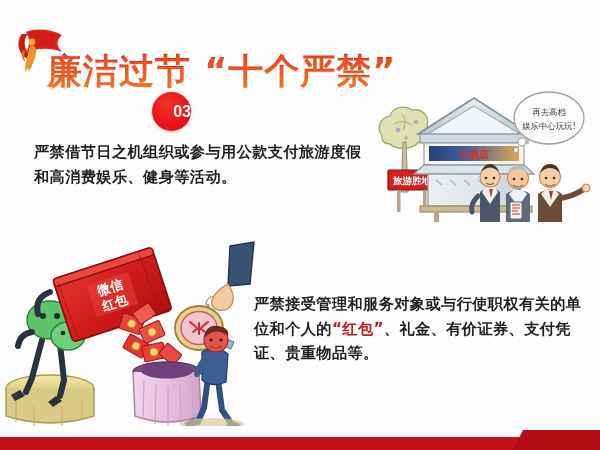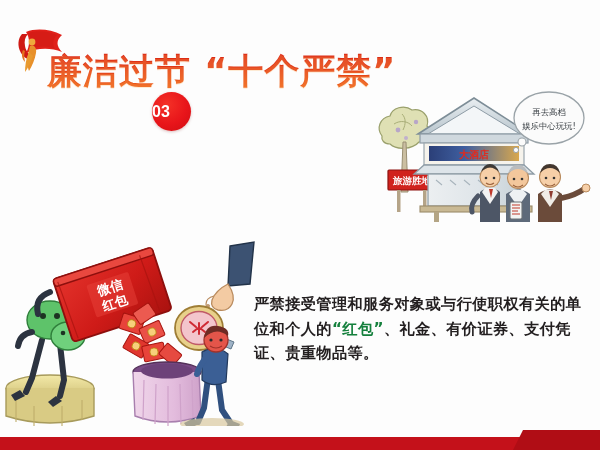--- a/index.html
+++ b/index.html
@@ -29,36 +29,36 @@
     -webkit-background-clip:text;background-clip:text;
     -webkit-text-fill-color:transparent;color:#de2415;
     text-shadow:0 1px 0 rgba(255,180,90,.25);
   }
 
   
   .badge{
     position:absolute;border-radius:50%;
     background:radial-gradient(circle at 38% 32%, #f43127 0%, #e8151a 55%, #d00d12 100%);
     color:#fff;font-weight:bold;
-    display:flex;align-items:center;justify-content:flex-start;
+    display:flex;align-items:center;justify-content:flex-end;
     box-shadow:0 1px 3px rgba(120,0,0,.25);
   }
   #badge03{left:152px;top:92px;width:39px;height:39px;font-size:16px;}
   #badge04{left:389px;top:250px;width:39px;height:39px;font-size:16px;}
 
   
   .body-text{
     position:absolute;
     color:#231f20;font-weight:bold;
     font-family:"DejaVu Sans","Liberation Sans",sans-serif;
     line-height:1.62;letter-spacing:.4px;
   }
   #text03{left:34px;top:140px;width:330px;font-size:15.2px;}
   #text04{left:254px;top:292px;width:338px;font-size:15.2px;}
-  .hl-red{color:#15803d;}
+  .hl-red{color:#b91c1c;}
 
   
   .illus-resort{position:absolute;left:372px;top:84px;width:226px;height:140px;}
 
   
   .illus-hongbao{position:absolute;left:2px;top:240px;width:262px;height:186px;}
 
   
   .footer-band{position:absolute;left:0;top:430px;width:600px;height:20px;}
 
@@ -80,20 +80,21 @@
       <path d="M17 26 C14 32 13 40 13 46 C16 42 19 36 21 30 Z" fill="#e89a2f"></path>
       <path d="M11 24 C9 28 10 33 13 36 C12 31 12 28 13 25 Z" fill="#e3721f"></path>
     </svg>
 
     <div class="title lbl">廉洁过节 “十个严禁”</div>
   </div>
 
   <div class="badge" id="badge03">
     <span>03</span>
   </div>
+  <div class="body-text" id="text03">严禁借节日之机组织或参与用公款支付旅游度假和高消费娱乐、健身等活动。</div>
 
   <div class="body-text" id="text04"><span>严禁接受管理和服务对象或与行使职权有关的单位和个人的</span><span class="hl-red">“红包”</span><span>、礼金、有价证券、支付凭证、贵重物品等。</span></div>
 
   <svg class="illus-resort" viewBox="0 0 226 140">
     <defs>
       <linearGradient id="gRoof" x1="0" y1="0" x2="0" y2="1">
         <stop offset="0%" stop-color="#e9eef1"></stop>
           <stop offset="100%" stop-color="#b9c6ce"></stop>
       </linearGradient>
       <linearGradient id="gWall" x1="0" y1="0" x2="1" y2="0">

